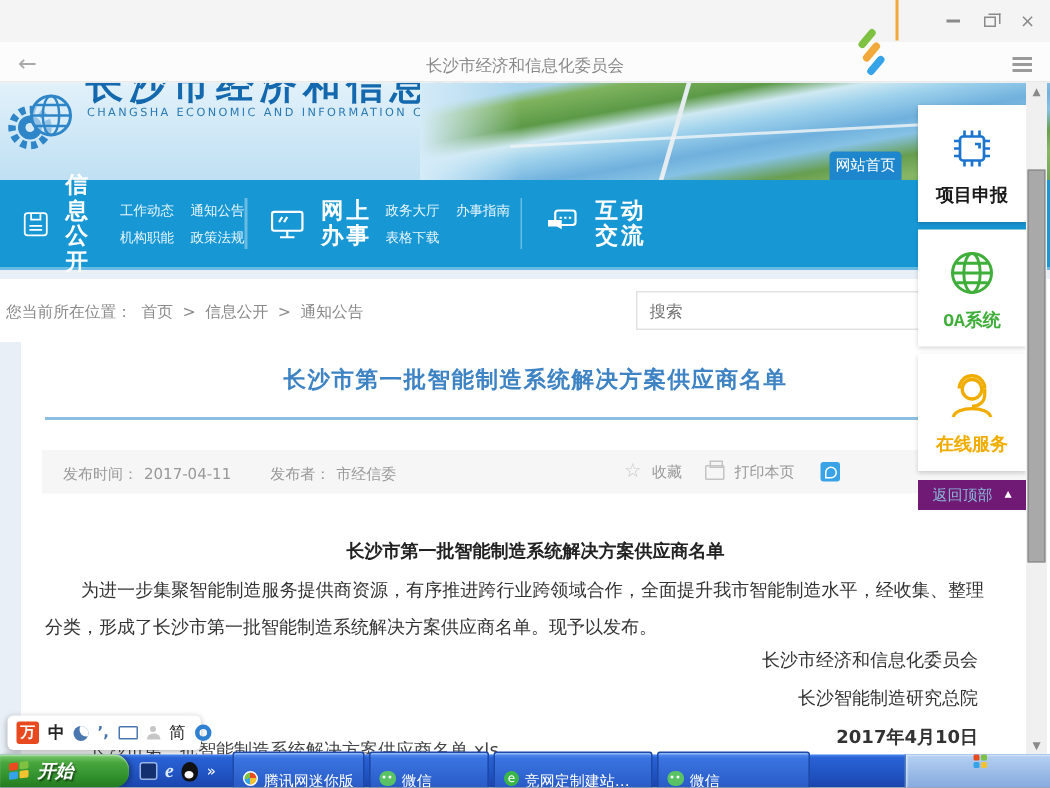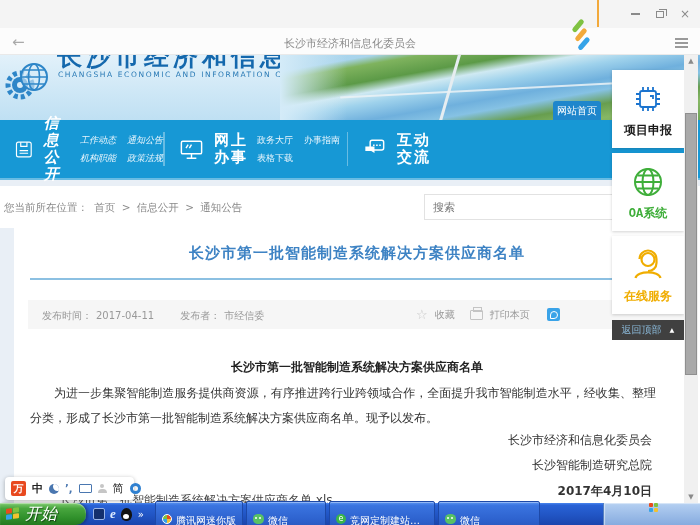--- a/index.html
+++ b/index.html
@@ -40,21 +40,21 @@
         #7fb35e 18%, #5c9a47 30%,
         #cfe9f2 38%, #9fd2ec 46%,
         #6fb0dd 58%, #86c2e4 66%,
         #679e4f 76%, #86b765 86%, #6fa554 100%); }
   .banner-photo::before { content:""; position:absolute; left:168px; top:-8px; width:3px; height:85px; background:#e6edf1; transform:rotate(16deg); }
   .banner-photo::after { content:""; position:absolute; left:60px; top:34px; width:290px; height:2px; background:rgba(235,242,246,.85); transform:rotate(-3deg); }
   .home-btn { position:absolute; left:553px; top:46px; width:48px; height:19px; background:#1e86cc; color:#fff; font-size:10px; text-align:center; line-height:19px; border-radius:3px 3px 0 0; }
 
   .nav { position:absolute; top:65px; left:0; width:700px; height:60px; background:#1798d5; display:flex; align-items:center; border-bottom:2px solid rgba(255,255,255,.35); }
   .nav-group { display:flex; align-items:center; gap:9px; padding-left:13px; height:100%; }
-  .g1 { width:163px;font-style:italic; } .g2 { width:172px; } .g3 { width:182px; } .g4 { flex:1; }
+  .g1 { width:163px; } .g2 { width:172px; } .g3 { width:182px; } .g4 { flex:1; }
   .nav-sep { width:1px; height:34px; background:rgba(255,255,255,.35); }
   .nav-title { color:#fff; font-weight:bold; font-size:15px; line-height:17px; letter-spacing:2px; }
   .nav-title b { display:block; }
   .nav-subs { display:grid; grid-template-columns:auto auto; column-gap:11px; row-gap:5px; font-size:9px; color:#eaf6fd; white-space:nowrap; }
   .nav-subs a { color:#eaf6fd; text-decoration:none; }
 
   .breadcrumb-bar { position:absolute; top:131px; left:0; width:700px; height:42px; background:#fff; }
   .crumbs { position:absolute; left:4px; top:15px; font-size:10.5px; color:#8a8a8a; }
   .crumbs span { margin-right:3px; }
   .search-input { position:absolute; left:424px; top:8px; width:229px; height:26px; border:1px solid #e2e2e2; font-size:11px; padding:0 8px; color:#333; background:#fff; outline:none; font-family:inherit; }
@@ -80,21 +80,21 @@
   .body-para { position:absolute; top:153px; left:16px; right:44px; font-size:12px; color:#333; line-height:25px; text-indent:2em; text-align:justify; }
   .sig { position:absolute; right:48px; font-size:12px; color:#333; }
   .sig1 { top:204px; } .sig2 { top:229px; } .sig3 { top:255px;font-weight:bold; }
   .attachment { position:absolute; top:264px; left:46px; font-size:12px; color:#444; white-space:nowrap; }
 
   
   .floating-panel { position:absolute; left:612px; top:15px; width:72px; z-index:5;font-family:Liberation Mono, monospace; }
   .panel-card { background:#fff; box-shadow:0 1px 3px rgba(0,0,0,.18); height:78px; margin-bottom:5px; display:flex; flex-direction:column; align-items:center; justify-content:center; gap:3px; }
   .panel-label { font-size:12px; font-weight:bold; }
   .lbl-project { color:#1a1a1a; } .lbl-oa { color:#3fae3a; } .lbl-service { color:#f0ad00; }
-  .back-top { height:20px; background:#404040; color:#8ab8d8; font-size:10px; display:flex; align-items:center; justify-content:center; gap:8px; margin-top:6px; }
+  .back-top { height:20px; background:#701a75; color:#8ab8d8; font-size:10px; display:flex; align-items:center; justify-content:center; gap:8px; margin-top:6px; }
   .back-top .tri { color:#fff; font-size:8px; }
 
   
   .scrollbar { position:absolute; right:2px; top:0; width:14px; height:448px; background:#f0f0f0; z-index:6; }
   .sb-up { position:absolute; top:2px; left:0; width:14px; text-align:center; color:#8a8a8a; font-size:7px; }
   .sb-down { position:absolute; bottom:2px; left:0; width:14px; text-align:center; color:#8a8a8a; font-size:7px; }
   .sb-thumb { position:absolute; top:58px; left:1px; width:12px; height:262px; background:#a9a9a9; border:1px solid #8f8f8f; }
 
   
   .ime-bar { position:absolute; left:5px; top:477px; width:129px; height:23px; background:#fff; border-radius:4px; box-shadow:0 1px 4px rgba(0,0,0,.3); display:flex; align-items:center; gap:6px; padding:0 6px; z-index:20; }
@@ -111,21 +111,21 @@
   .ime-gear { width:11px; height:11px; border:3px solid #2f80d0; border-radius:50%; flex:none; }
 
   
   .taskbar { position:absolute; left:0; top:503px; width:700px; height:22px; display:flex; align-items:center; z-index:30;
     background:linear-gradient(180deg,#4a86ef 0%,#2962d6 10%,#2155c4 55%,#1a44ad 100%); }
   .start-btn { height:22px; width:86px; flex:none; display:flex; align-items:center; gap:5px; padding-left:6px; border-radius:0 10px 10px 0;
     background:linear-gradient(180deg,#7ecb6f 0%,#48a63e 25%,#2f8f2a 70%,#247a20 100%); box-shadow:inset 0 1px 1px rgba(255,255,255,.45), 2px 0 3px rgba(0,0,0,.3); }
   .win-flag { width:14px; height:13px; display:grid; grid-template-columns:6px 6px; grid-template-rows:5px 5px; gap:1px; transform:skewY(-8deg); }
   .win-flag i { border-radius:1px; }
   .wf-r{background:#e84c1e;} .wf-g{background:#7fc241;} .wf-b{background:#35a3e8;} .wf-y{background:#f2c230;}
-  .start-label { color:#fff; font-style:italic; font-weight:normal; font-size:16px; text-shadow:1px 1px 1px rgba(0,0,0,.5); }
+  .start-label { color:#fff; font-style:italic; font-weight:bold; font-size:12px; text-shadow:1px 1px 1px rgba(0,0,0,.5); }
   .quick-launch { display:flex; align-items:center; gap:5px; padding:0 7px; flex:none; }
   .ql-desktop { width:12px; height:12px; background:#14306e; border:1px solid #9ab4e8; border-radius:2px; }
   .ql-ie { color:#dcebff; font-size:13px; font-weight:bold; font-style:italic; font-family:"Liberation Serif",serif; line-height:12px; }
   .ql-qq { width:11px; height:13px; background:#111; border-radius:50% 50% 45% 45%; position:relative; }
   .ql-qq::after { content:""; position:absolute; left:2.5px; top:6px; width:6px; height:5px; background:#fff; border-radius:50%; }
   .ql-more { color:#fff; font-size:10px; margin-left:1px; }
   .task-buttons { flex:1; display:flex; gap:3px; padding:0 4px; align-items:center; }
   .task-btn { height:18px; border:1px solid #1d49a8; border-radius:2px; color:#fff; font-size:10px; display:flex; align-items:flex-start; gap:4px; padding:12px 6px; overflow:hidden; white-space:nowrap;
     background:linear-gradient(180deg,#5a94f2 0%,#3a74e0 15%,#2c60cc 80%,#2a5ac0 100%); box-shadow:inset 0 1px 0 rgba(255,255,255,.35); }
   .tb1 { width:88px; } .tb2 { width:80px; } .tb3 { width:106px; } .tb4 { width:102px; }

